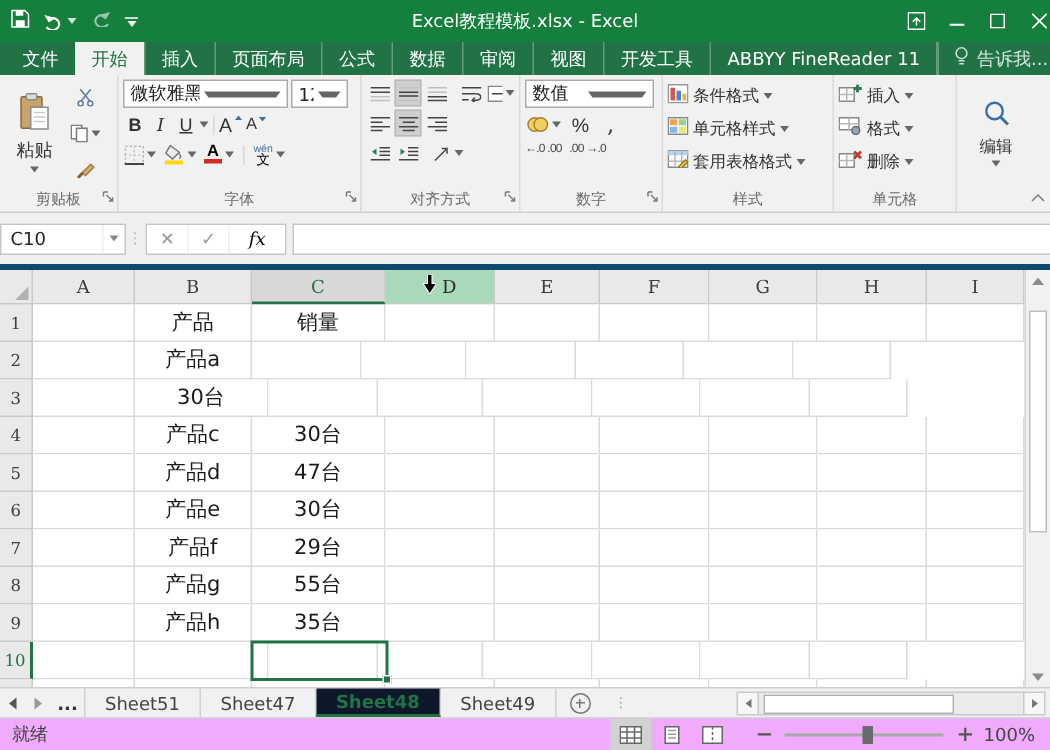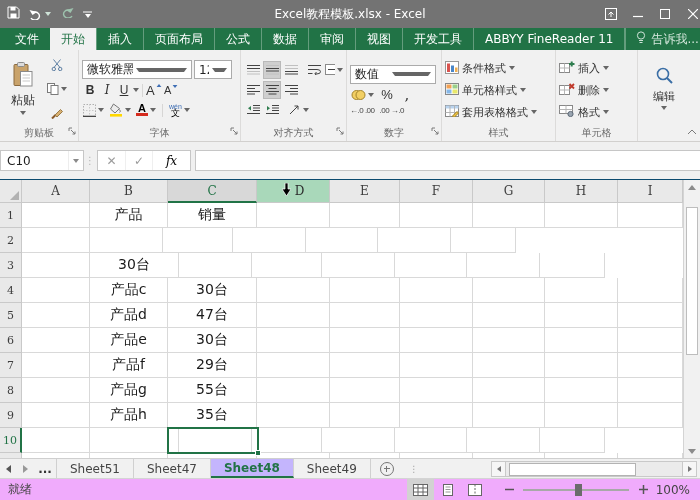--- a/index.html
+++ b/index.html
@@ -1,21 +1,21 @@
 <!DOCTYPE html>
 <html><head>
 <meta charset="utf-8">
 <style>
   *{margin:0;padding:0;box-sizing:border-box}
   html,body{background:#888}
   #app{width:700px;height:500px;position:relative;overflow:hidden;background:#fff;
        font-family:"DejaVu Sans","Liberation Sans",sans-serif;font-size:12px;color:#333}
 
   
-  .titlebar{height:28px;background:#737373;display:flex;align-items:center;color:#fff}
+  .titlebar{height:28px;background:#15803d;display:flex;align-items:center;color:#fff}
   .qat{display:flex;align-items:center;gap:9px;padding-left:7px;width:165px}
   .qat .caret{border-top-color:#cfe3d8}
   .title{flex:1;text-align:center;font-size:12px;white-space:nowrap;color:#fff}
   .winctl{display:flex;align-items:center;justify-content:flex-end;width:165px;height:100%}
   .winbtn{width:27px;height:100%;display:flex;align-items:center;justify-content:center}
 
   
   .tabrow{height:22px;background:#217346;display:flex;align-items:stretch;color:#fff;padding-left:4px;font-size:12px}
   .mtab{padding:0 11px;display:flex;align-items:center;white-space:nowrap;cursor:default}
   .mtab.sep{border-left:1px solid rgba(255,255,255,.3)}
@@ -25,33 +25,33 @@
 
   
   .ribbon{height:92px;background:#f1f1f1;border-bottom:1px solid #d2d0ce;display:flex;position:relative}
   .rgroup{position:relative;border-right:1px solid #dcdbda;padding:3px 2px 15px 3px;display:flex;gap:3px;flex-shrink:0}
   .glabel{position:absolute;bottom:1px;left:0;right:0;text-align:center;font-size:10px;color:#6a6a6a}
   .launch{position:absolute;bottom:3px;right:2px}
   .caret{display:inline-block;width:0;height:0;border-left:3px solid transparent;border-right:3px solid transparent;border-top:4px solid #666;vertical-align:middle}
   .vdiv{width:1px;background:#d7d6d5;margin:1px 2px}
   .ibtn{height:18px;min-width:18px;display:flex;align-items:center;justify-content:center;gap:2px;background:none;border:1px solid transparent;cursor:default}
   .ibtn.pressed{background:#cfcfcf;border-color:#b9b9b9}
-  .col{display:flex;flex-direction:column;justify-content:center}
+  .col{display:flex;flex-direction:column;justify-content:flex-start}
   .row{display:flex;align-items:center}
   .pastebtn{display:flex;flex-direction:column;align-items:center;justify-content:center;gap:2px;width:40px;height:70px;border:none;background:none;font-size:12px;color:#333}
   .combo{background:#fff;border:1px solid #ababab;height:19px;display:flex;align-items:center;padding:0 4px;gap:3px;font-size:12px;color:#222}
   .combo span{flex:1;overflow:hidden;white-space:nowrap}
   .fbtn{font-size:12px;color:#333;background:none;border:none;height:18px;min-width:16px}
   .grp-label-btn{display:flex;align-items:center;gap:3px;height:19px;font-size:11px;color:#333;background:none;border:none;white-space:nowrap}
   .bigbtn{display:flex;flex-direction:column;align-items:center;justify-content:center;gap:2px;width:46px;height:70px;background:none;border:none;font-size:11px;color:#333}
   .dec-btn{font-size:8px;color:#444;background:none;border:none;letter-spacing:-.5px;white-space:nowrap}
   .collapse{position:absolute;right:3px;bottom:3px}
 
   
-  .formulabar{height:38px;background:#f0f0f0;border-bottom:1px solid #0c4a6e;display:flex;align-items:center}
+  .formulabar{height:38px;background:#f0f0f0;border-bottom:4px solid #0c4a6e;display:flex;align-items:center}
   .namebox{width:84px;height:21px;background:#fff;border:1px solid #c6c6c6;display:flex;align-items:center}
   .namebox .val{flex:1;padding-left:6px;font-size:12px;color:#222}
   .namebox .dd{width:15px;height:100%;display:flex;align-items:center;justify-content:center;border-left:1px solid #ededed}
   .fdots{width:13px;text-align:center;color:#b5b5b5;font-size:10px;letter-spacing:1px}
   .fxbtns{background:#fff;border:1px solid #c6c6c6;height:21px;display:flex;align-items:stretch}
   .fxbtns>*{display:flex;align-items:center;justify-content:center}
   .fx-cancel{width:27px;color:#9a9a9a;font-size:12px}
   .fx-enter{width:27px;color:#9a9a9a;font-size:12px;border-left:1px solid #efefef}
   .fx-fx{width:38px;color:#000000;font-family:"DejaVu Serif","Liberation Serif",serif;font-style:italic;border-left:1px solid #efefef}
   .finput{flex:1;height:21px;background:#fff;border:1px solid #c6c6c6;border-right:none;margin-left:4px;padding-left:5px;font-size:12px;color:#222}
@@ -80,21 +80,21 @@
   .tri-dn{width:0;height:0;border-left:4px solid transparent;border-right:4px solid transparent;border-top:5px solid #8b8b8b}
   .tri-l{width:0;height:0;border-top:4px solid transparent;border-bottom:4px solid transparent;border-right:5px solid #555}
   .tri-r{width:0;height:0;border-top:4px solid transparent;border-bottom:4px solid transparent;border-left:5px solid #999}
 
   
   .sheetbar{height:20px;background:#f1f1f1;border-top:1px solid #cfcfcf;display:flex;align-items:stretch;font-size:12px;color:#444}
   .snav{width:17px;display:flex;align-items:center;justify-content:center}
   .smore{width:22px;display:flex;align-items:center;justify-content:center;font-weight:bold;color:#333}
   .stab{padding:0 13px;display:flex;align-items:center;border-right:1px solid #d0d0d0;white-space:nowrap;cursor:default}
   .stab.first{border-left:1px solid #d0d0d0}
-  .stab.active{background:#c4b5fd;color:#217346;font-weight:bold;border-bottom:2px solid #217346}
+  .stab.active{background:#0f172a;color:#217346;font-weight:bold;border-bottom:2px solid #217346}
   .newsheet{width:32px;display:flex;align-items:center;justify-content:center}
   .plus-circle{width:14px;height:14px;border:1px solid #767676;border-radius:50%;position:relative}
   .plus-circle::before,.plus-circle::after{content:"";position:absolute;background:#767676}
   .plus-circle::before{left:3px;right:3px;top:5.5px;height:1px}
   .plus-circle::after{top:3px;bottom:3px;left:5.5px;width:1px}
   .sdots{width:22px;display:flex;align-items:center;justify-content:center;color:#a5a5a5;font-size:9px}
   .hscroll{margin-left:auto;display:flex;align-items:center;width:212px;padding:0 3px}
   .harr{width:15px;height:16px;border:1px solid #c9c9c9;background:#f6f6f6;display:flex;align-items:center;justify-content:center}
   .harr .tri-l{border-right-color:#777;border-right-width:4px;border-top-width:3px;border-bottom-width:3px}
   .harr .tri-r{border-left-color:#777;border-left-width:4px;border-top-width:3px;border-bottom-width:3px}
@@ -519,39 +519,39 @@
                 <g stroke="#2f7d4f" stroke-width="2">
                   <line x1="10" y1="3" x2="15.5" y2="3"></line>
                   <line x1="12.7" y1="0.5" x2="12.7" y2="5.5"></line>
                 </g>
               </svg></span>
           <span>插入</span>
             <span class="caret"></span>
         </button>
         <button class="grp-label-btn">
           <span><svg width="16" height="12">
+                <rect x="0.5" y="0.5" width="13" height="8" fill="#fff" stroke="#888"></rect>
+                <line x1="0.5" y1="4.5" x2="13.5" y2="4.5" stroke="#b5b5b5"></line>
+                <line x1="7" y1="0.5" x2="7" y2="8.5" stroke="#b5b5b5"></line>
+                <circle cx="11.5" cy="9" r="2.6" fill="#9aa5b1" stroke="#5f6b78"></circle>
+              </svg></span>
+          <span>格式</span>
+            <span class="caret"></span>
+        </button>
+        <button class="grp-label-btn">
+          <span><svg width="16" height="12">
                 <rect x="0.5" y="2.5" width="10" height="9" fill="#fff" stroke="#888"></rect>
                 <line x1="0.5" y1="7" x2="10.5" y2="7" stroke="#b5b5b5"></line>
                 <line x1="5.5" y1="2.5" x2="5.5" y2="11.5" stroke="#b5b5b5"></line>
                 <g stroke="#c0392b" stroke-width="1.8">
                   <line x1="10.5" y1="1" x2="15" y2="5.5"></line>
                   <line x1="15" y1="1" x2="10.5" y2="5.5"></line>
                 </g>
               </svg></span>
           <span>删除</span>
-            <span class="caret"></span>
-        </button>
-        <button class="grp-label-btn">
-          <span><svg width="16" height="12">
-                <rect x="0.5" y="0.5" width="13" height="8" fill="#fff" stroke="#888"></rect>
-                <line x1="0.5" y1="4.5" x2="13.5" y2="4.5" stroke="#b5b5b5"></line>
-                <line x1="7" y1="0.5" x2="7" y2="8.5" stroke="#b5b5b5"></line>
-                <circle cx="11.5" cy="9" r="2.6" fill="#9aa5b1" stroke="#5f6b78"></circle>
-              </svg></span>
-          <span>格式</span>
             <span class="caret"></span>
         </button>
       </div>
       <span class="glabel">单元格</span>
     </div>
 
     <div class="rgroup" style="width:54px;border-right:none">
       <button class="bigbtn">
         <span><svg width="19" height="19">
               <circle cx="8" cy="8" r="5.5" fill="none" stroke="#3a6ea5" stroke-width="1.6"></circle>
@@ -626,20 +626,21 @@
           <div class="cell" style="width: 73px;"></div>
           <div class="cell" style="width: 70px;"></div>
           <div class="cell" style="width: 73px;"></div>
           <div class="cell" style="width: 72px;"></div>
           <div class="cell" style="width: 73px;"></div>
           <div class="cell" style="width: 65px;"></div>
         </div>
         <div class="grow">
           <div class="rh">2</div>
           <div class="cell" style="width: 68px;"></div>
+          <div class="cell" style="width: 78px;">产品a</div>
           <div class="cell" style="width: 73px;"></div>
           <div class="cell" style="width: 70px;"></div>
           <div class="cell" style="width: 73px;"></div>
           <div class="cell" style="width: 72px;"></div>
           <div class="cell" style="width: 73px;"></div>
           <div class="cell" style="width: 65px;"></div>
         </div>
         <div class="grow">
           <div class="rh">3</div>
           <div class="cell" style="width: 68px;"></div>

